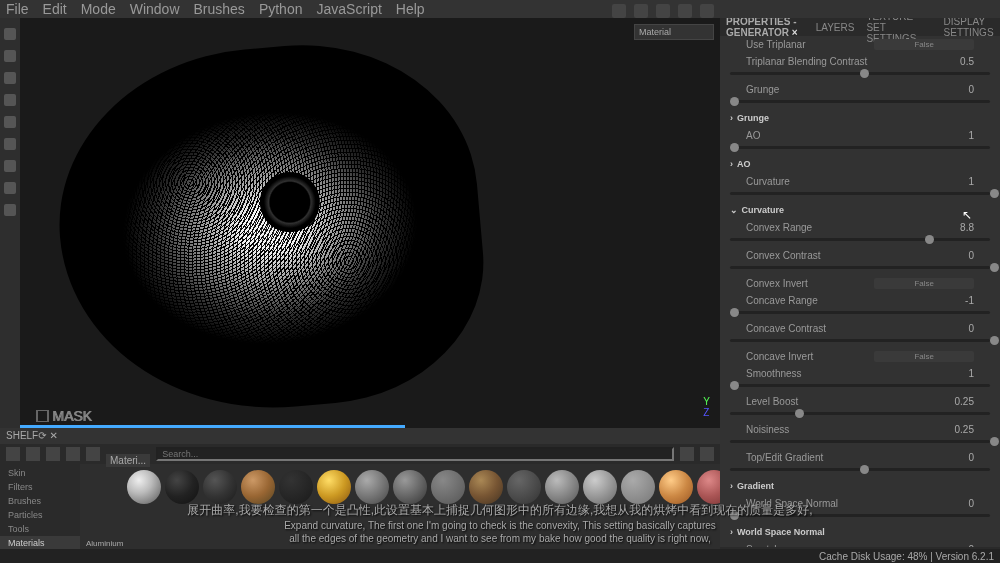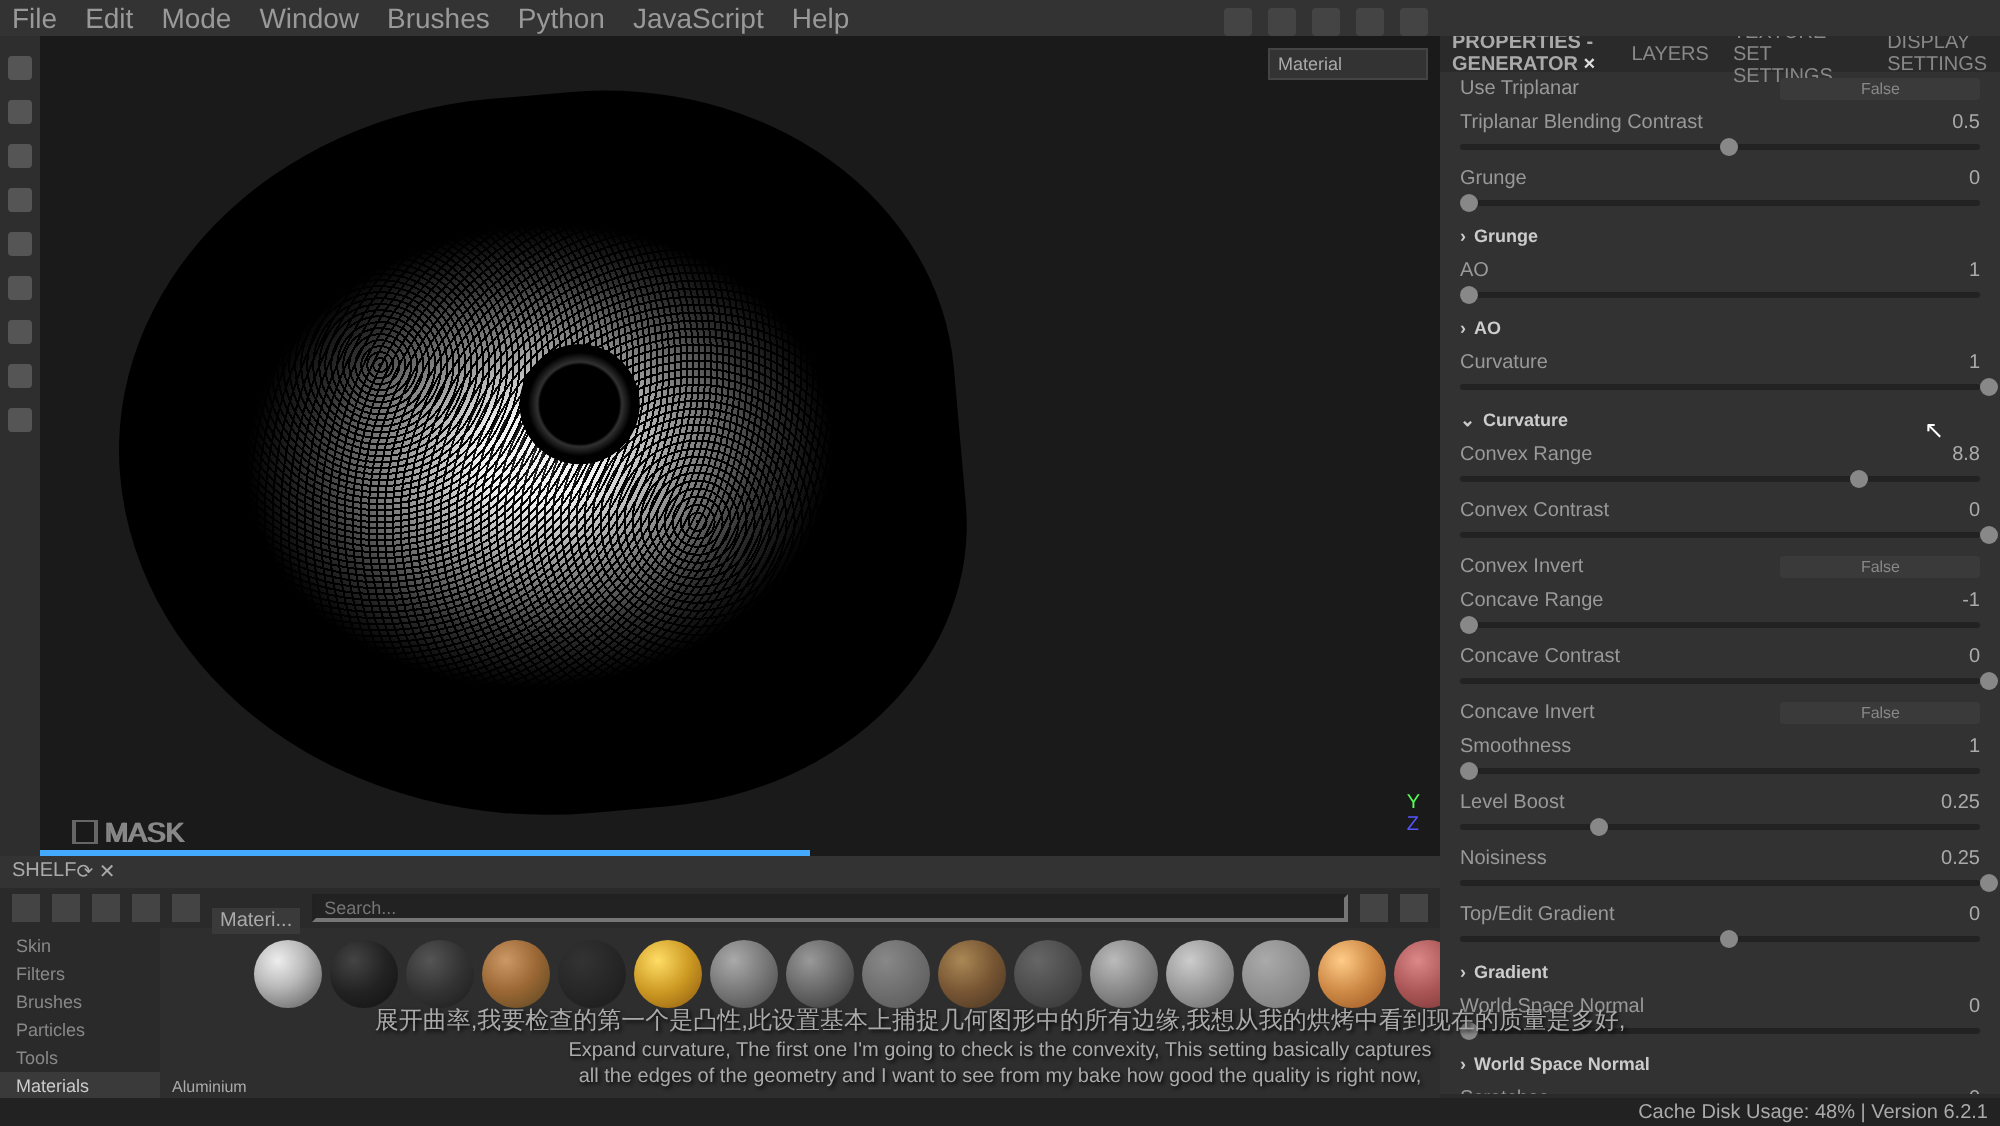--- a/index.html
+++ b/index.html
@@ -20,21 +20,21 @@
 .progress{position:absolute;bottom:0;left:0;width:55%;height:3px;background:#4af;}
 .greenline{position:absolute;top:0;bottom:0;left:0;width:2px;background:#3a3;}
 .top-icons{position:absolute;top:4px;right:286px;display:flex;gap:8px;}
 .top-icons div{width:14px;height:14px;background:#444;border-radius:2px;}
 .panel{position:absolute;right:0;top:18px;width:280px;bottom:16px;background:#323232;overflow-y:auto;padding:0;}
 .panel::-webkit-scrollbar{width:8px;}
 .panel::-webkit-scrollbar-thumb{background:#555;}
 .tabs{display:flex;background:#2a2a2a;height:18px;align-items:center;font-size:8px;}
 .tab{padding:0 6px;color:#888;}
 .tab.active{color:#ddd;font-weight:bold;}
-.prop-row{padding:3px 10px;display:flex;justify-content:space-between;align-items:center;font-size:9px;}
+.prop-row{padding:3px 26px;display:flex;justify-content:space-between;align-items:center;font-size:9px;}
 .prop-label{color:#999;}
 .prop-val{color:#aaa;}
 .slider{height:3px;background:#222;margin:2px 10px 6px;position:relative;border-radius:2px;}
 .slider-thumb{position:absolute;top:-3px;width:9px;height:9px;background:#888;border-radius:50%;}
 .section-hdr{padding:4px 10px;font-size:9px;color:#ccc;font-weight:bold;display:flex;align-items:center;gap:4px;}
 .section-hdr::before{content:"⌄";font-size:9px;}
 .section-hdr.closed::before{content:"›";}
 .false-btn{background:#3a3a3a;padding:1px 40px;font-size:8px;color:#888;border-radius:2px;}
 .shelf{position:absolute;left:0;bottom:0;right:280px;height:135px;background:#2e2e2e;}
 .shelf-hdr{height:16px;background:#333;padding:2px 6px;font-size:9px;display:flex;justify-content:flex-start;}

